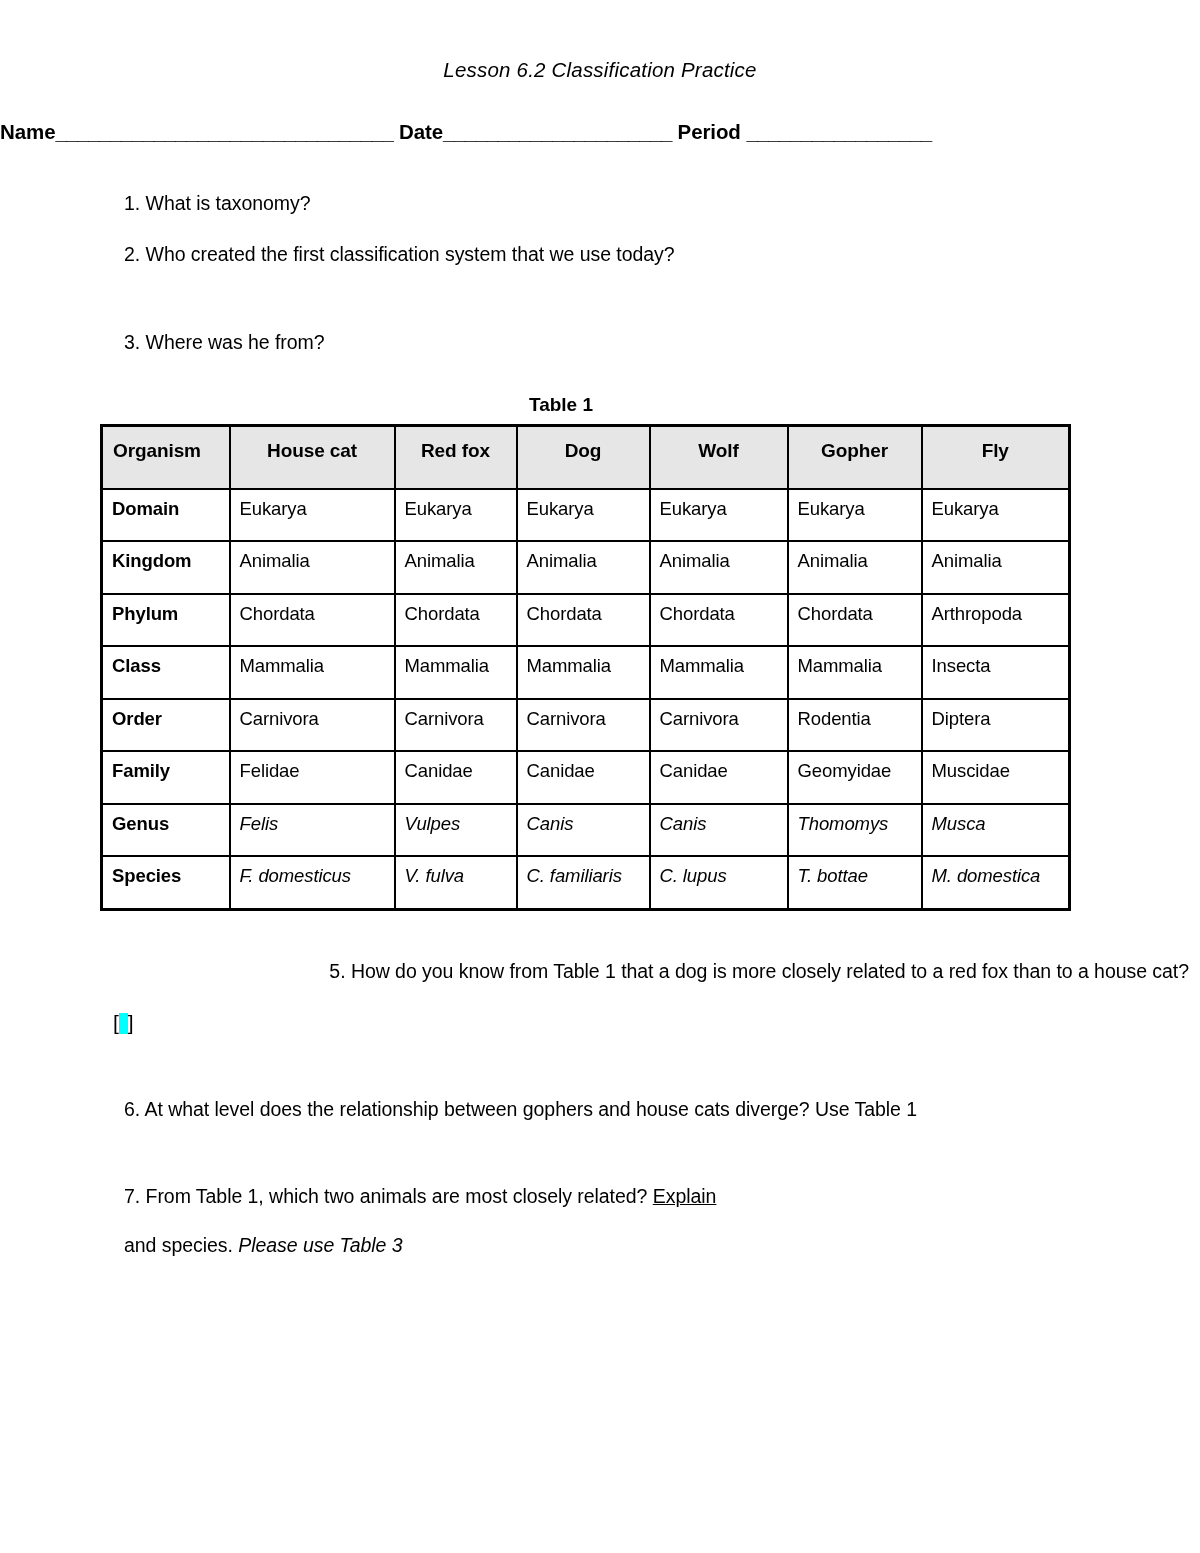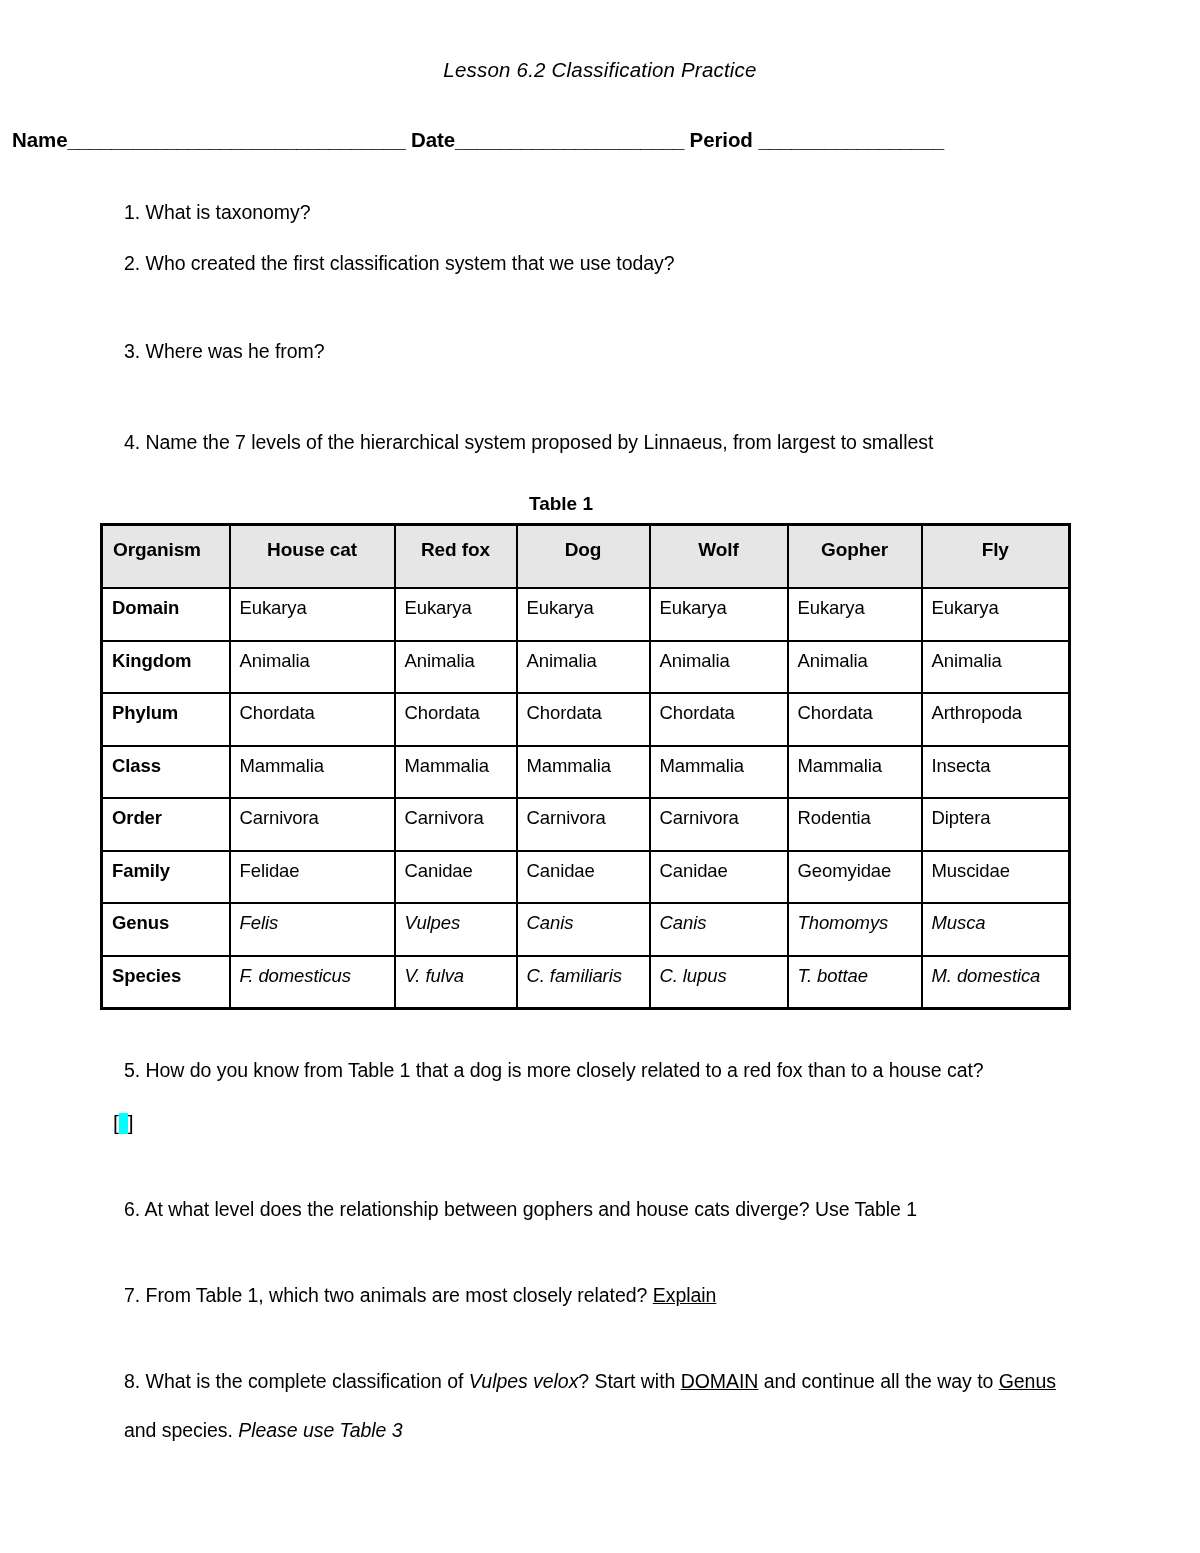--- a/index.html
+++ b/index.html
@@ -31,21 +31,21 @@
     font-size: 20.5px;
     letter-spacing: 0.2px;
     margin: 4px;
     padding-top: 54px;
     font-weight: normal;
     font-family: "Liberation Sans", sans-serif;
   }
 
   
   .nameline {
-    margin: 12px;
+    margin: 0;
     padding-top: 34px;
     font-size: 20.5px;
     font-weight: bold;
     white-space: nowrap;
     letter-spacing: -0.1px;
   }
   .nameline .rule {
     font-weight: bold;
     letter-spacing: -0.5px;
   }
@@ -58,21 +58,21 @@
     line-height: 1.0;
     letter-spacing: -0.05px;
     white-space: nowrap;
   }
 
   .q1 { padding-top: 39px; }
   .q2 { padding-top: 20px; }
   .q3 { padding-top: 58px; }
   .q4 { padding-top: 60px; }
 
-  .q5 { padding-top: 40px; }
+  .q5 { padding-top: 40px; text-align: right; }
   .bracketline {
     margin: 0;
     padding-left: 113px;
     padding-top: 20px;
     font-size: 21px;
     line-height: 1.0;
   }
   .hl {
     background: #00ffff;
     color: #00ffff;
@@ -156,21 +156,20 @@
 
   <div class="nameline">
     <span>Name</span><span class="rule">_______________________________</span>
     <span>Date</span><span class="rule">_____________________</span>
     <span>Period</span> <span class="rule">_________________</span>
   </div>
 
   <p class="q q1">1. What is taxonomy?</p>
   <p class="q q2">2.  Who created the first classification system that we use today?</p>
   <p class="q q3">3. Where was he from?</p>
-  <p class="q q4">4.  Name the 7 levels of the hierarchical system proposed by Linnaeus, from largest to smallest</p>
 
   <p class="table-caption">Table 1</p>
 
   <div class="table-wrap">
     <table class="t1">
       <colgroup>
         <col class="c0">
           <col class="c1">
           <col class="c2">
           <col class="c3">
@@ -267,17 +266,16 @@
   </div>
 
   <p class="q q5">5.  How do you know from Table 1 that a dog is more closely related to a red fox than to a house cat?</p>
 
   <p class="bracketline"><span>[</span><span class="hl"></span><span>]</span></p>
 
   <p class="q q6">6.  At what level does the relationship between gophers and house cats diverge? Use Table 1</p>
 
   <p class="q q7"><span>7. From Table 1, which two animals are most closely related? </span><span class="und">Explain </span></p>
 
-  <p class="q q8"><span>8.  What is the complete classification of </span><span class="ital">Vulpes velox</span><span>? Start with </span><span class="und">DOMAIN</span><span> and continue all the way to </span><span class="und">Genus </span></p>
 
   <p class="q q8b"><span>and species.  </span><span class="ital">Please use Table 3</span></p>
 
 </div>
 
 </body></html>

